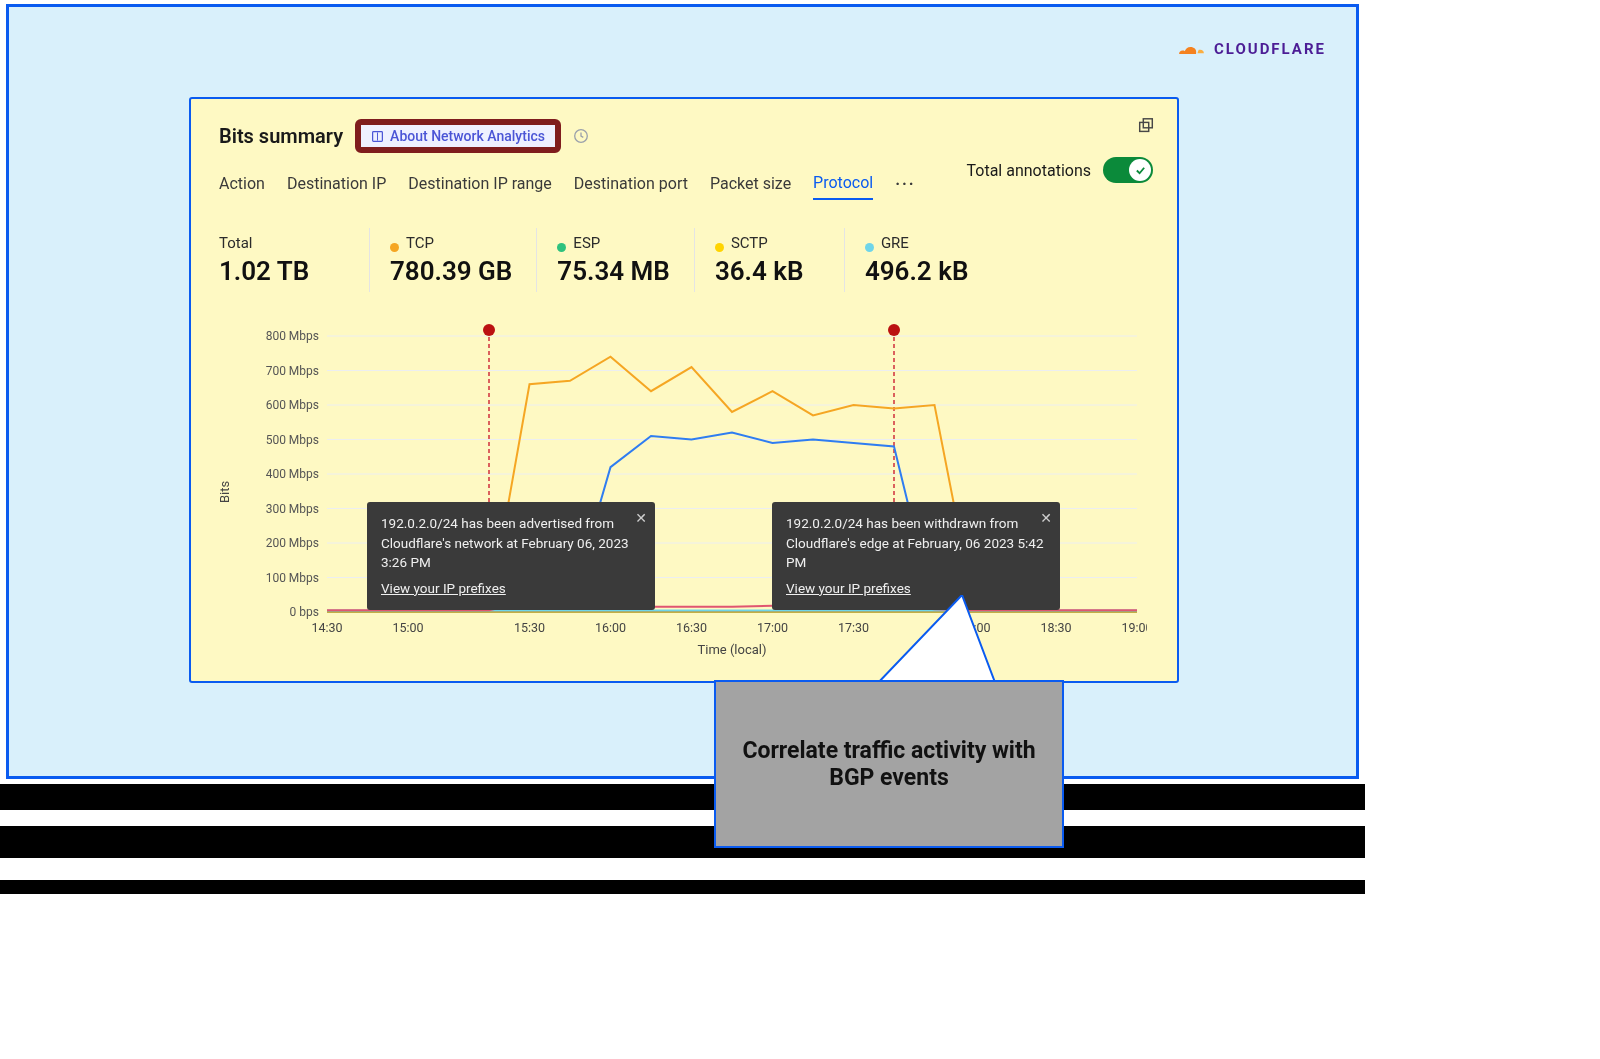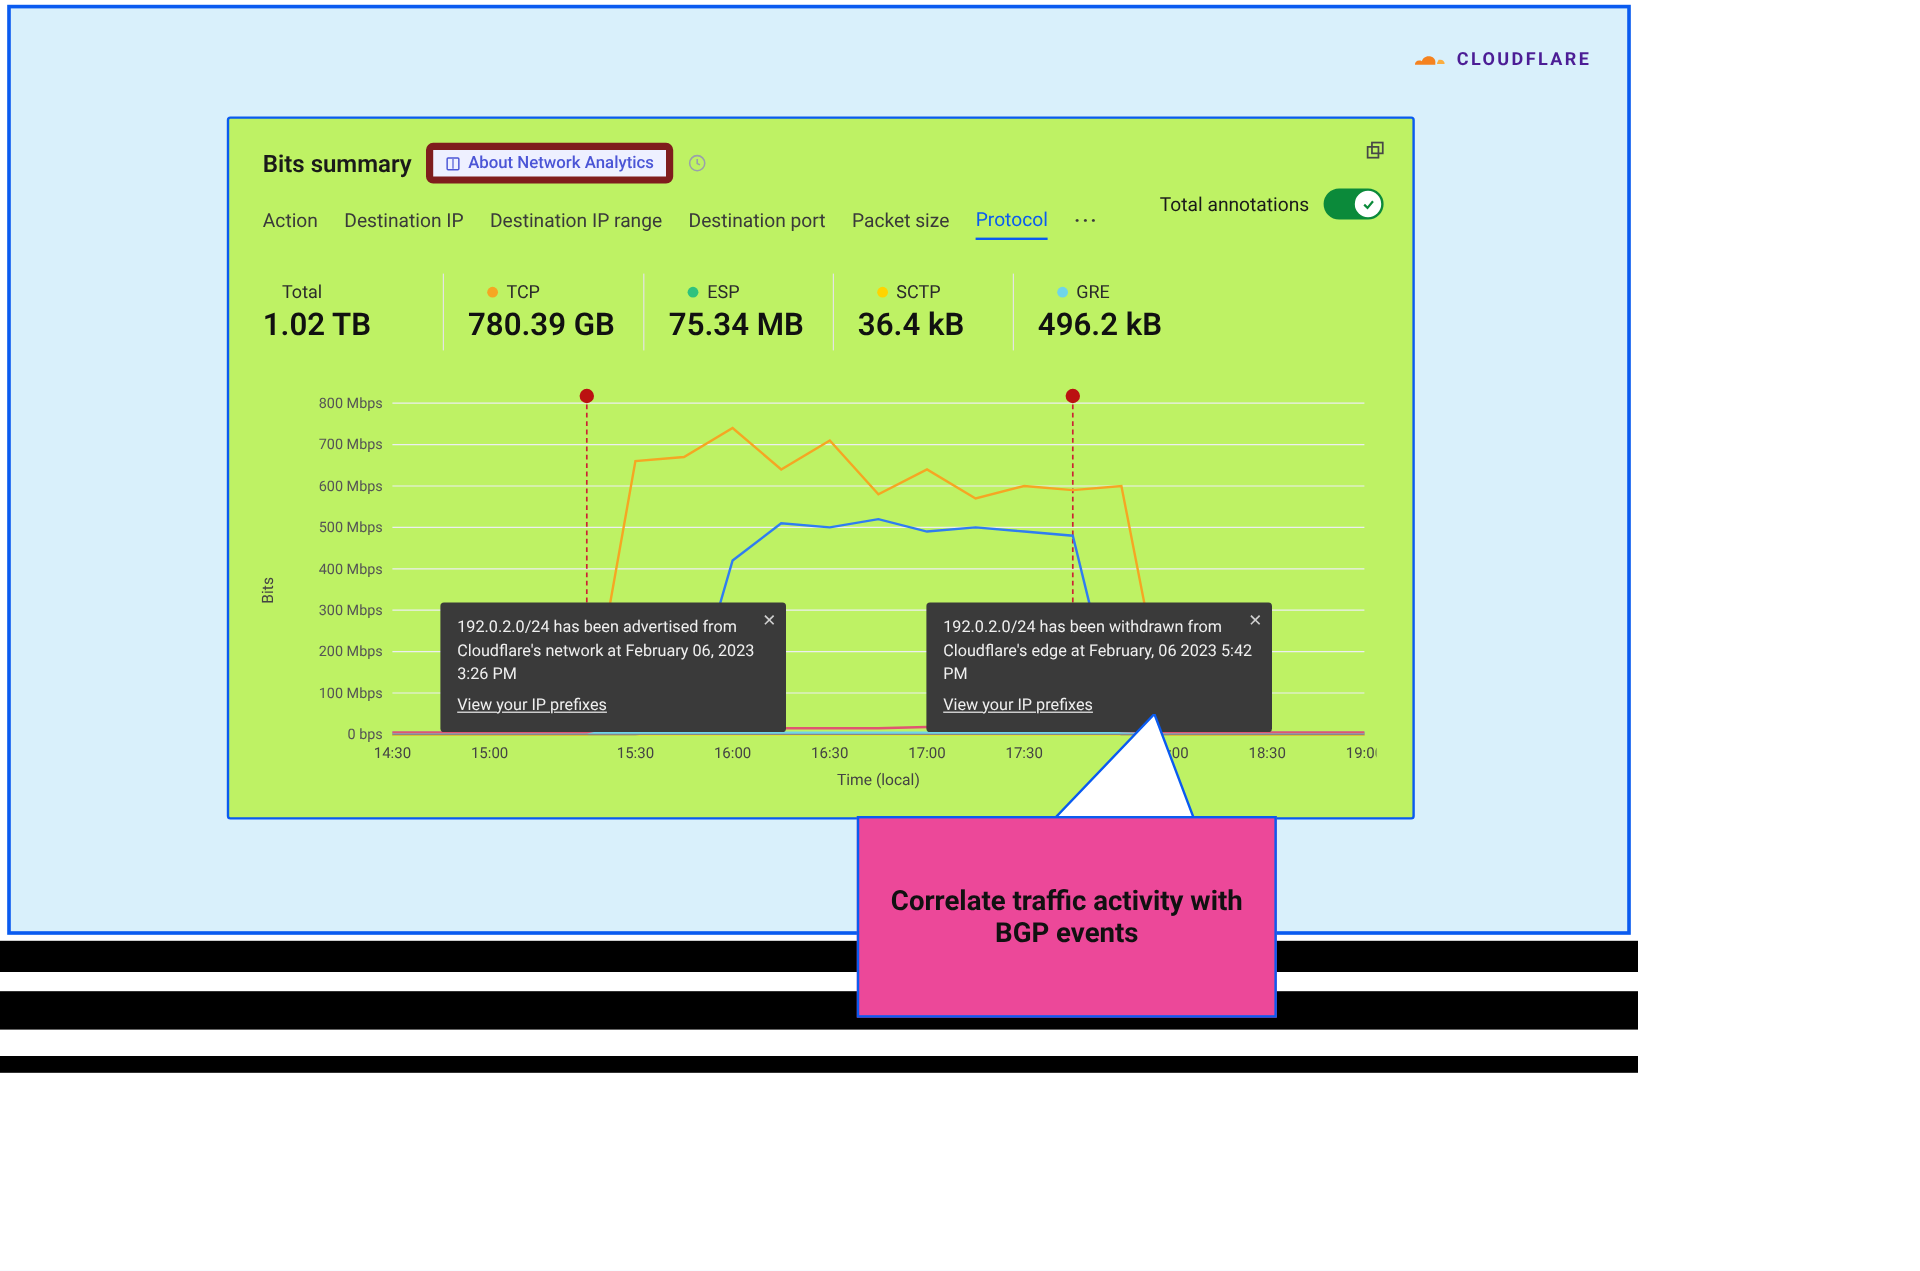--- a/index.html
+++ b/index.html
@@ -34,21 +34,21 @@
     letter-spacing: 2px;
     font-size: 15px;
   }
   .brand svg { width: 34px; height: 20px; }
   .panel {
     position: absolute;
     left: 180px;
     top: 90px;
     width: 990px;
     height: 586px;
-    background: #bef264;
+    background: #fef9c3;
     border: 2px solid #0a5bf0;
     border-radius: 3px;
     padding: 20px 28px 16px 28px;
   }
   .panel-header {
     display: flex; align-items: center; gap: 12px;
   }
   .panel-title {
     font-size: 20px; font-weight: 600; color: #1a1a1a;
   }
@@ -96,22 +96,22 @@
     margin-top: 28px;
     border-top: none;
   }
   .metric {
     padding: 6px 24px 6px 20px;
     border-left: 1px solid #e4e4e4;
     min-width: 150px;
   }
   .metric:first-child { border-left:none; padding-left:0; }
   .metric-label {
-    display:flex; align-items:center; gap:7px;
-    font-size:15px; color:#2b2b2b;margin-left:16px;
+    display:flex; align-items:flex-end; gap:7px;
+    font-size:15px; color:#2b2b2b;
   }
   .metric-label .dot { width:9px; height:9px; border-radius:50%; display:inline-block; }
   .metric-value { font-size:26px; font-weight:600; color:#111; margin-top:4px; white-space:nowrap;}
   .chart-wrap {
     position: relative;
     margin-top: 30px;
     height: 340px;
   }
   .ylab {
     position:absolute; left:-6px; top:50%; transform: translateY(-50%) rotate(-90deg);
@@ -131,21 +131,21 @@
   }
   .tooltip .view-link {
     text-decoration: underline; color:#efefef; display:inline-block; margin-top:6px; cursor:pointer;
   }
   .callout {
     position:absolute;
     left: 714px;
     top: 680px;
     width: 350px;
     height: 168px;
-    background:#ec4899;
+    background:#a3a3a3;
     border:2px solid #0a5bf0;
     display:flex; align-items:center; justify-content:center;
     text-align:center;
     font-size:23px; font-weight:700; color:#111;
     padding: 0 20px;
     z-index: 20;
   }
   .callout-arrow {
     position:absolute;
     left:876px; top:595px;

